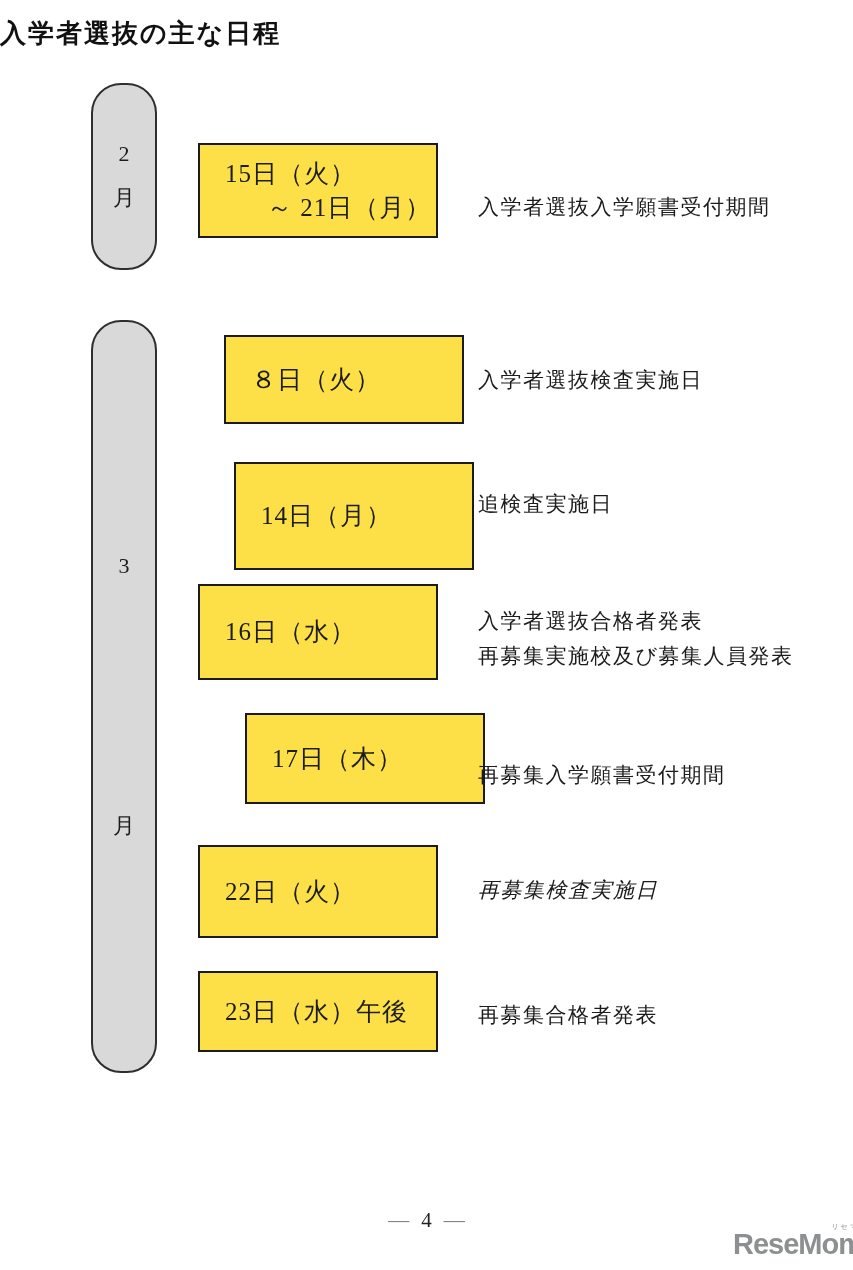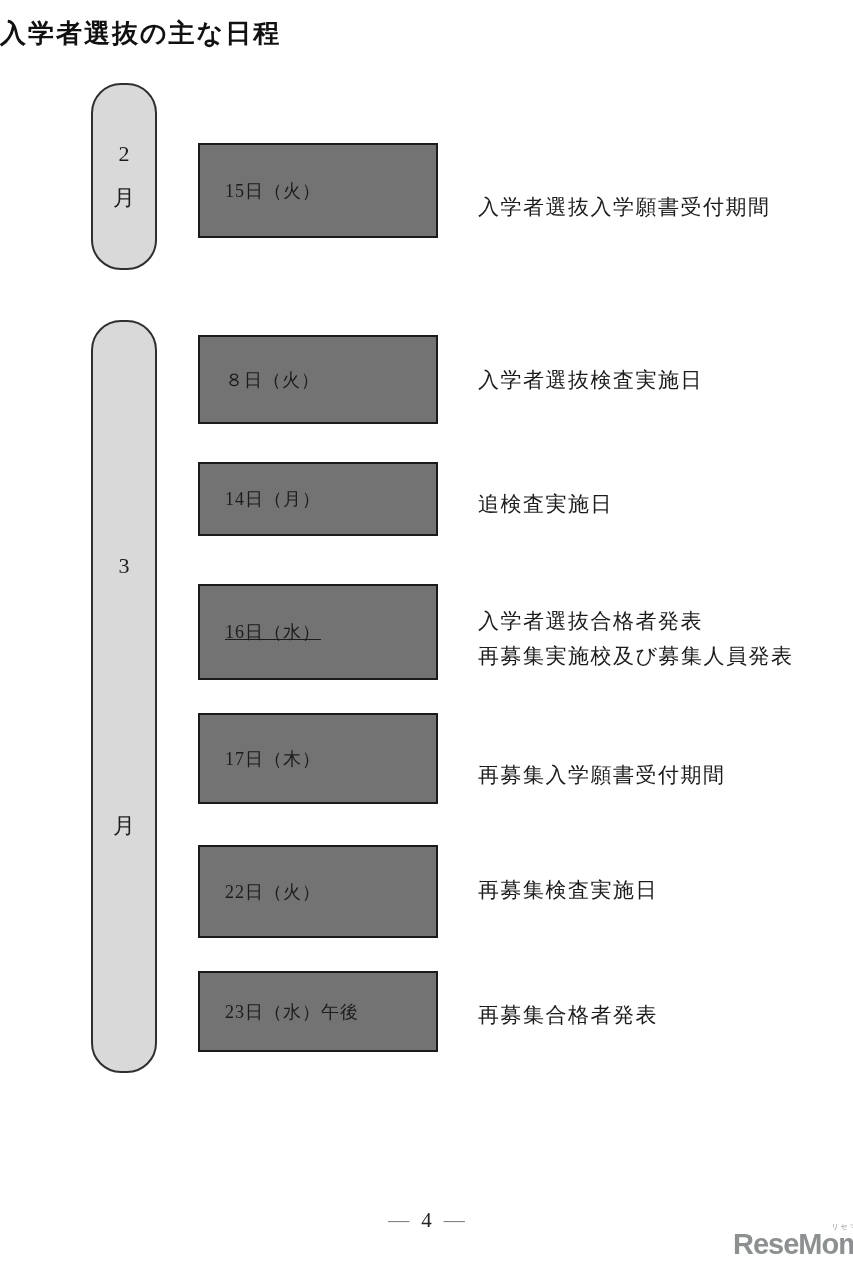--- a/index.html
+++ b/index.html
@@ -23,43 +23,43 @@
     position:absolute; left:0; width:100%; text-align:center;
     font-size:22px; color:#1c1c1c;
   }
   .pill-feb .pill-digit { top:56px;  }
   .pill-feb .pill-unit  { top:98px;  }
   .pill-mar .pill-digit { top:231px; }
   .pill-mar .pill-unit  { top:489px; }
 
   .evt-box {
     position:absolute; left:198px; width:240px; box-sizing:border-box;
-    background:#737373; border:2px solid #1b1b1b;
+    background:#fde047; border:2px solid #1b1b1b;
     display:flex; flex-direction:column; justify-content:center;
-    padding-left:25px; font-size:18px; letter-spacing:1px; line-height:34px;
+    padding-left:25px; font-size:25px; letter-spacing:1px; line-height:34px;
   }
   .date-l2 { margin-left:42px; }
   .box-0 { top:143px; height:95px; }
-  .box-1 { top:335px; height:89px; }
-  .box-2 { top:462px; height:74px; }
-  .box-3 { top:584px; height:96px;text-decoration:underline; }
-  .box-4 { top:713px; height:91px; }
+  .box-1 { top:335px; height:89px;margin-left:26px; }
+  .box-2 { top:462px; height:108px;margin-left:36px; }
+  .box-3 { top:584px; height:96px; }
+  .box-4 { top:713px; height:91px;margin-left:47px; }
   .box-5 { top:845px; height:93px; }
   .box-6 { top:971px; height:81px; }
 
   .evt-label {
     position:absolute; left:478px; font-size:21px; letter-spacing:1.5px;
     line-height:35px; color:#1c1c1c; white-space:nowrap;
   }
   .label-0 { top:190px; }
   .label-1 { top:363px; }
   .label-2 { top:488px;font-family:Liberation Mono, monospace; }
   .label-3 { top:604px; }
   .label-4 { top:758px; }
-  .label-5 { top:873px; }
+  .label-5 { top:873px;font-style:italic; }
   .label-6 { top:998px; }
 
   .footer {
     position:absolute; top:1208px; left:0; width:100%;
     display:flex; justify-content:center; align-items:center; gap:12px;
     font-size:21px;
   }
   .footer .dash { color:#7d7d7d; }
   .footer .num  { color:#222222; }
 
@@ -86,20 +86,21 @@
     <span class="pill-unit">月</span>
   </div>
 
   <div class="pill pill-mar">
     <span class="pill-digit">3</span>
     <span class="pill-unit">月</span>
   </div>
 
   <div class="evt-box box-0">
     <div class="date-l1">15日（火）</div>
+    <div class="date-l2">～ 21日（月）</div>
   </div>
   <div class="evt-label label-0">
     <div>入学者選抜入学願書受付期間</div>
   </div>
 
   <div class="evt-box box-1">
     <div class="date-l1">８日（火）</div>
   </div>
   <div class="evt-label label-1">
     <div>入学者選抜検査実施日</div>

